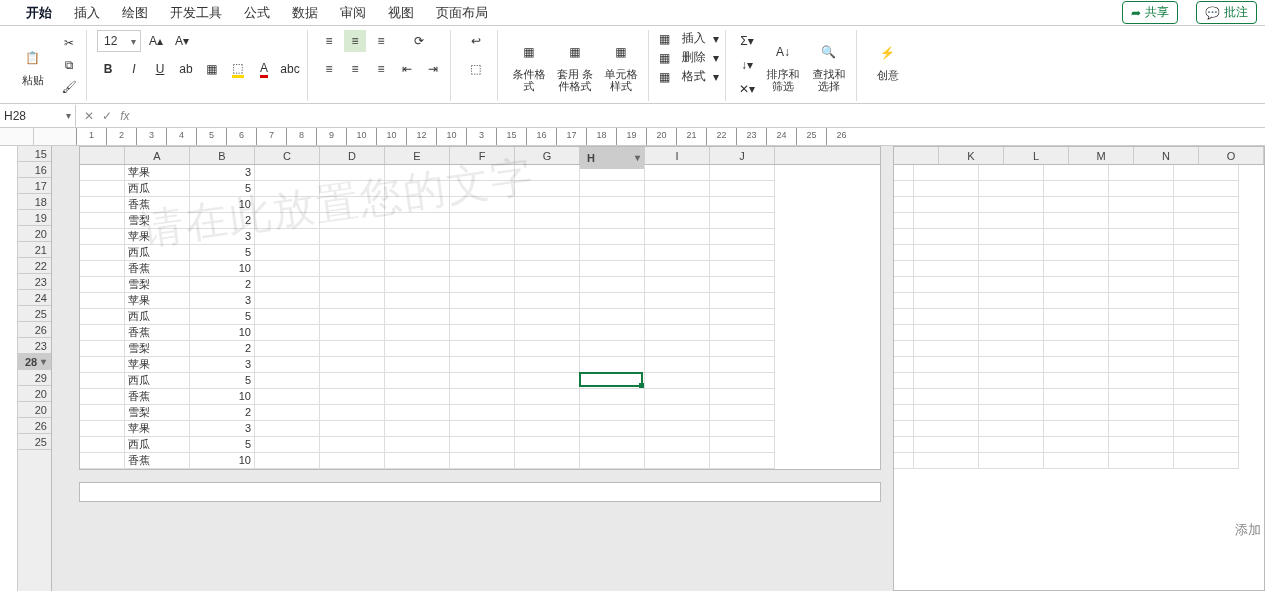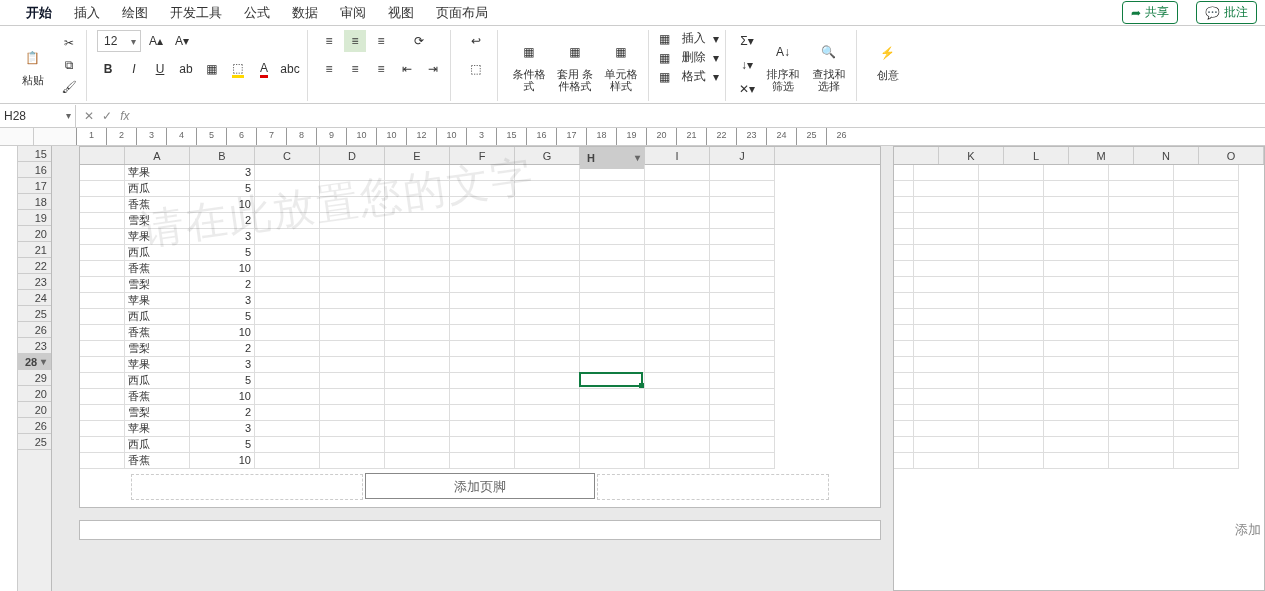--- a/index.html
+++ b/index.html
@@ -565,21 +565,20 @@
               <div class="cell" style="width: 65px;"></div>
               <div class="cell" style="width: 65px;"></div>
               <div class="cell" style="width: 65px;"></div>
               <div class="cell" style="width: 65px;"></div>
               <div class="cell" style="width: 65px;"></div>
               <div class="cell" style="width: 65px;"></div>
               <div class="cell" style="width: 65px;"></div>
             </div>
             <div class="active-cell" style="left: 499px; top: 207px; width: 64px; height: 15px;"></div>
           </div>
-        <div class="footer-box"><span>添加页脚</span></div>
       </div>
       <div class="page-break"></div>
       <div class="btm-edge"></div>
     </div>
     <div class="page page2" style="position:relative;">
       <div class="colheads" id="colheads2">
           <div style="width: 45px; border-right: 1px solid rgb(204, 204, 204);"></div>
           <div style="width: 65px;">K</div>
           <div style="width: 65px;">L</div>
           <div style="width: 65px;">M</div>

